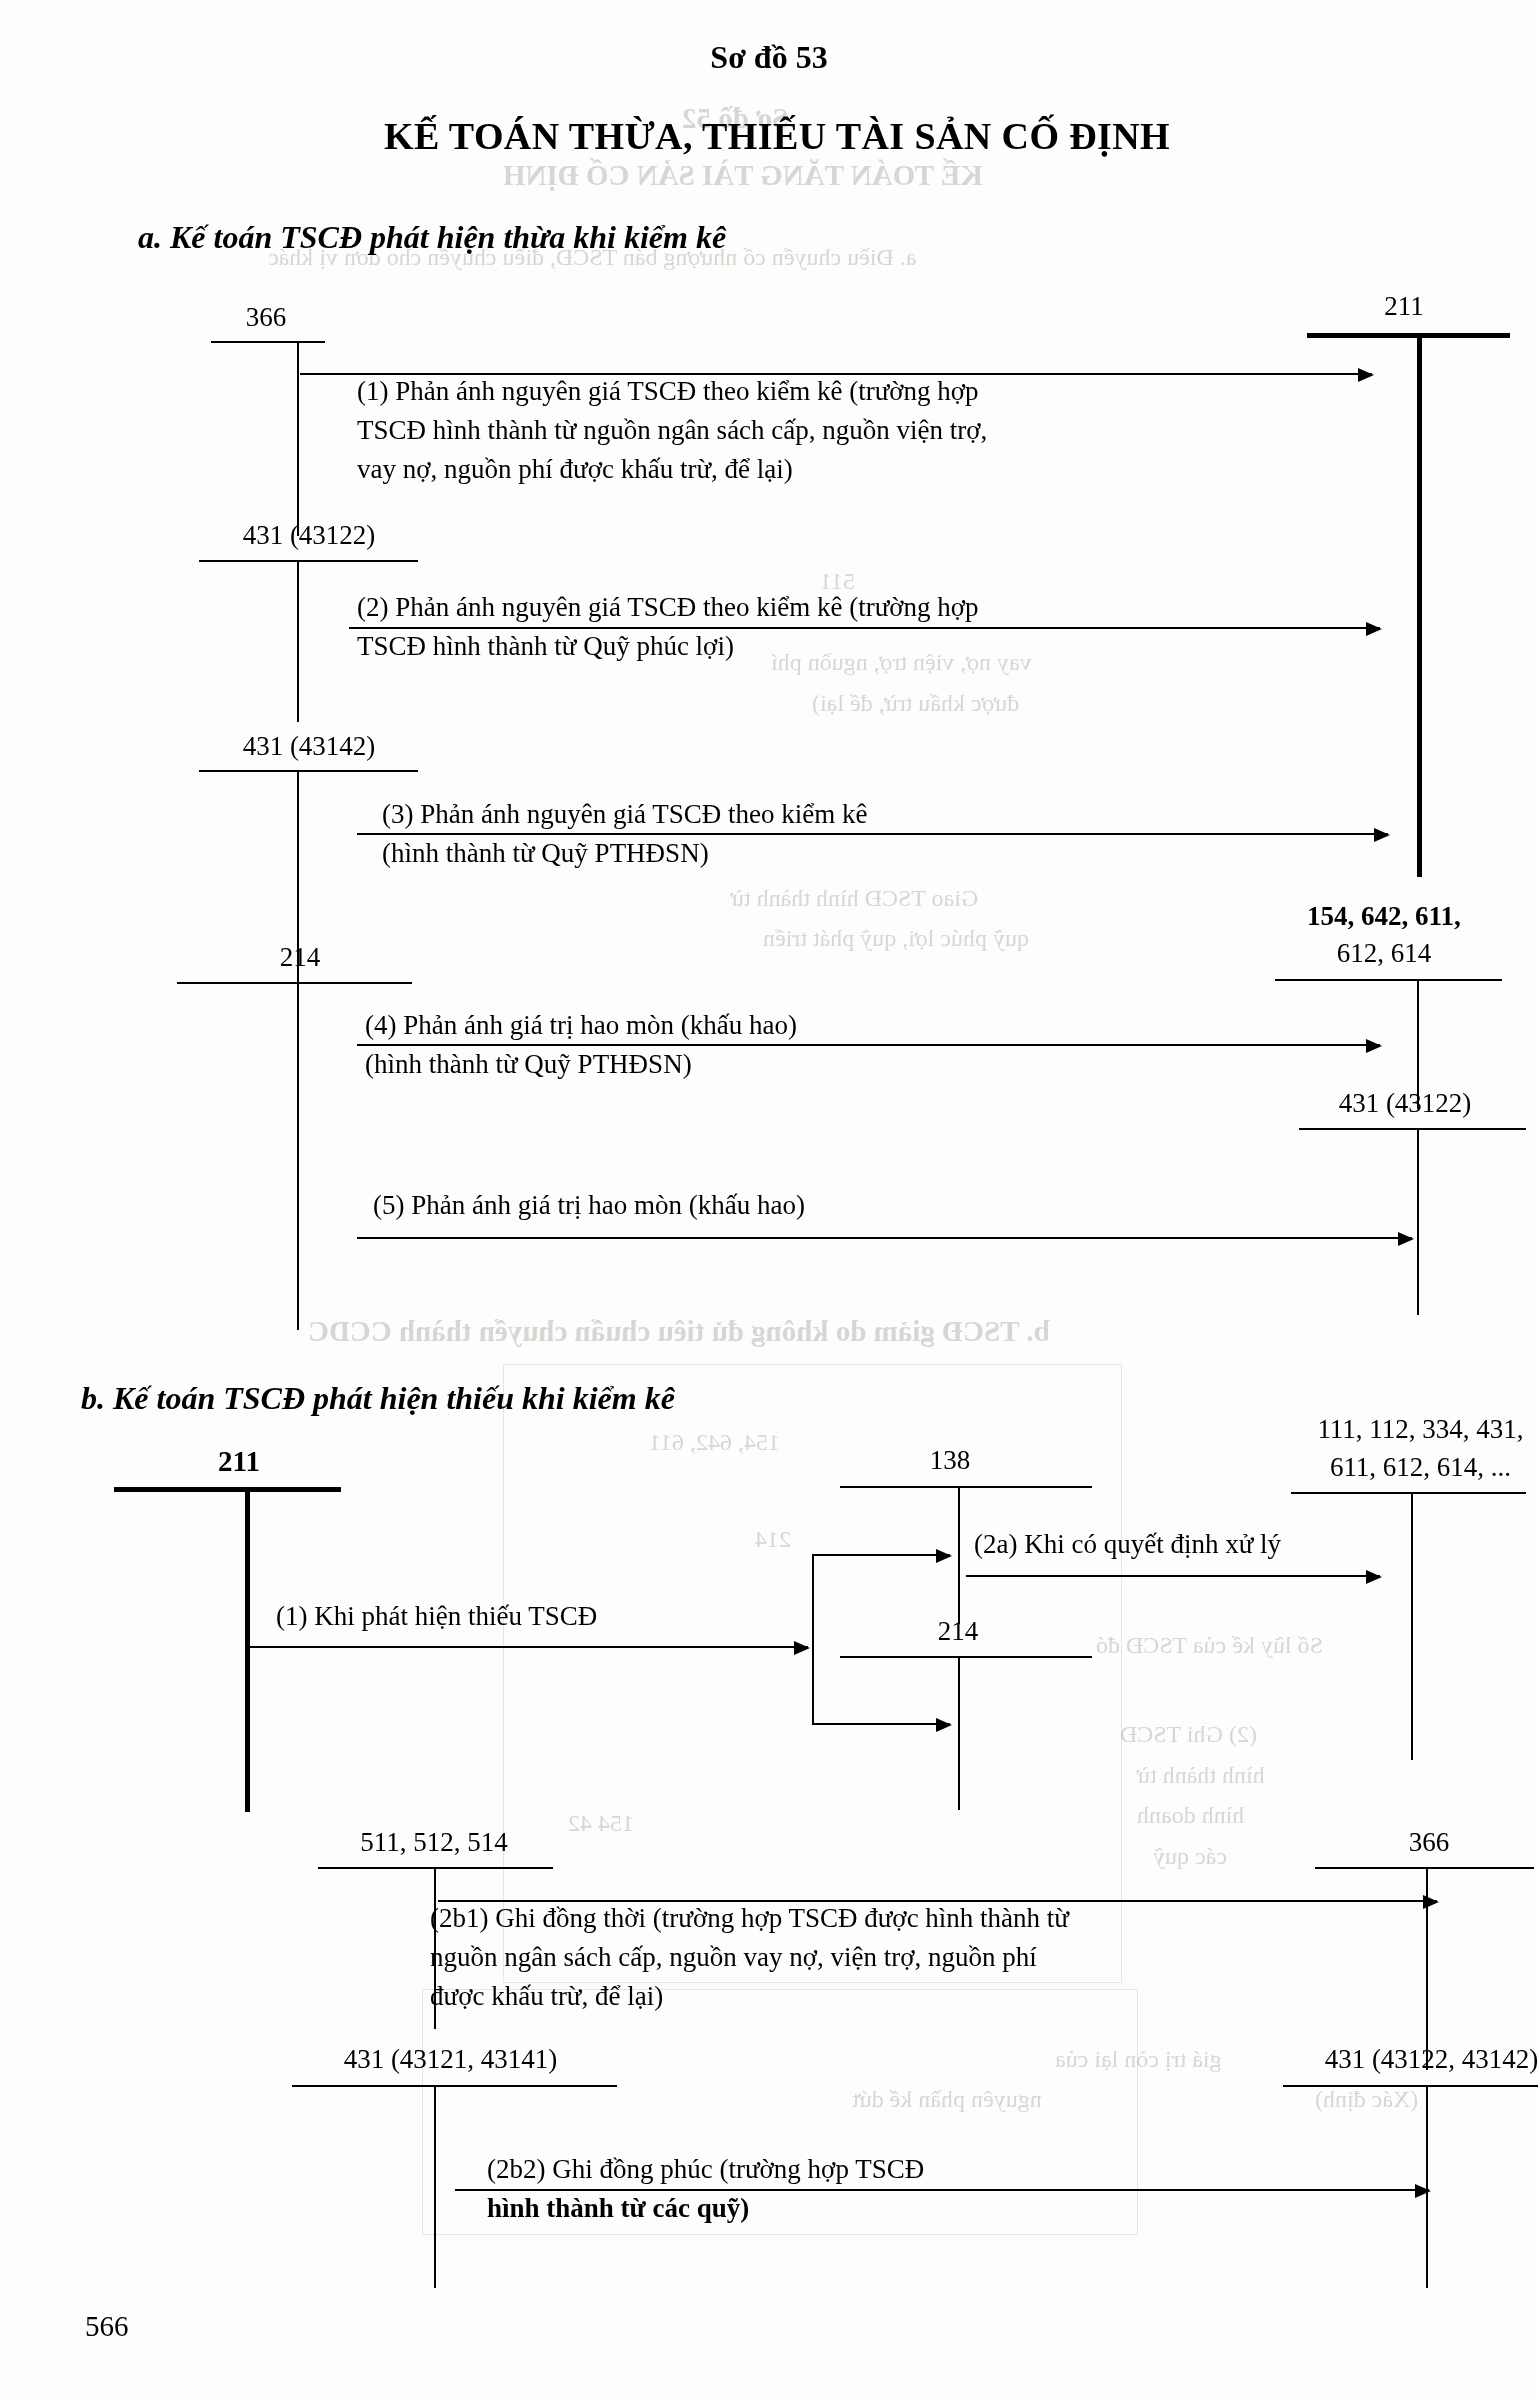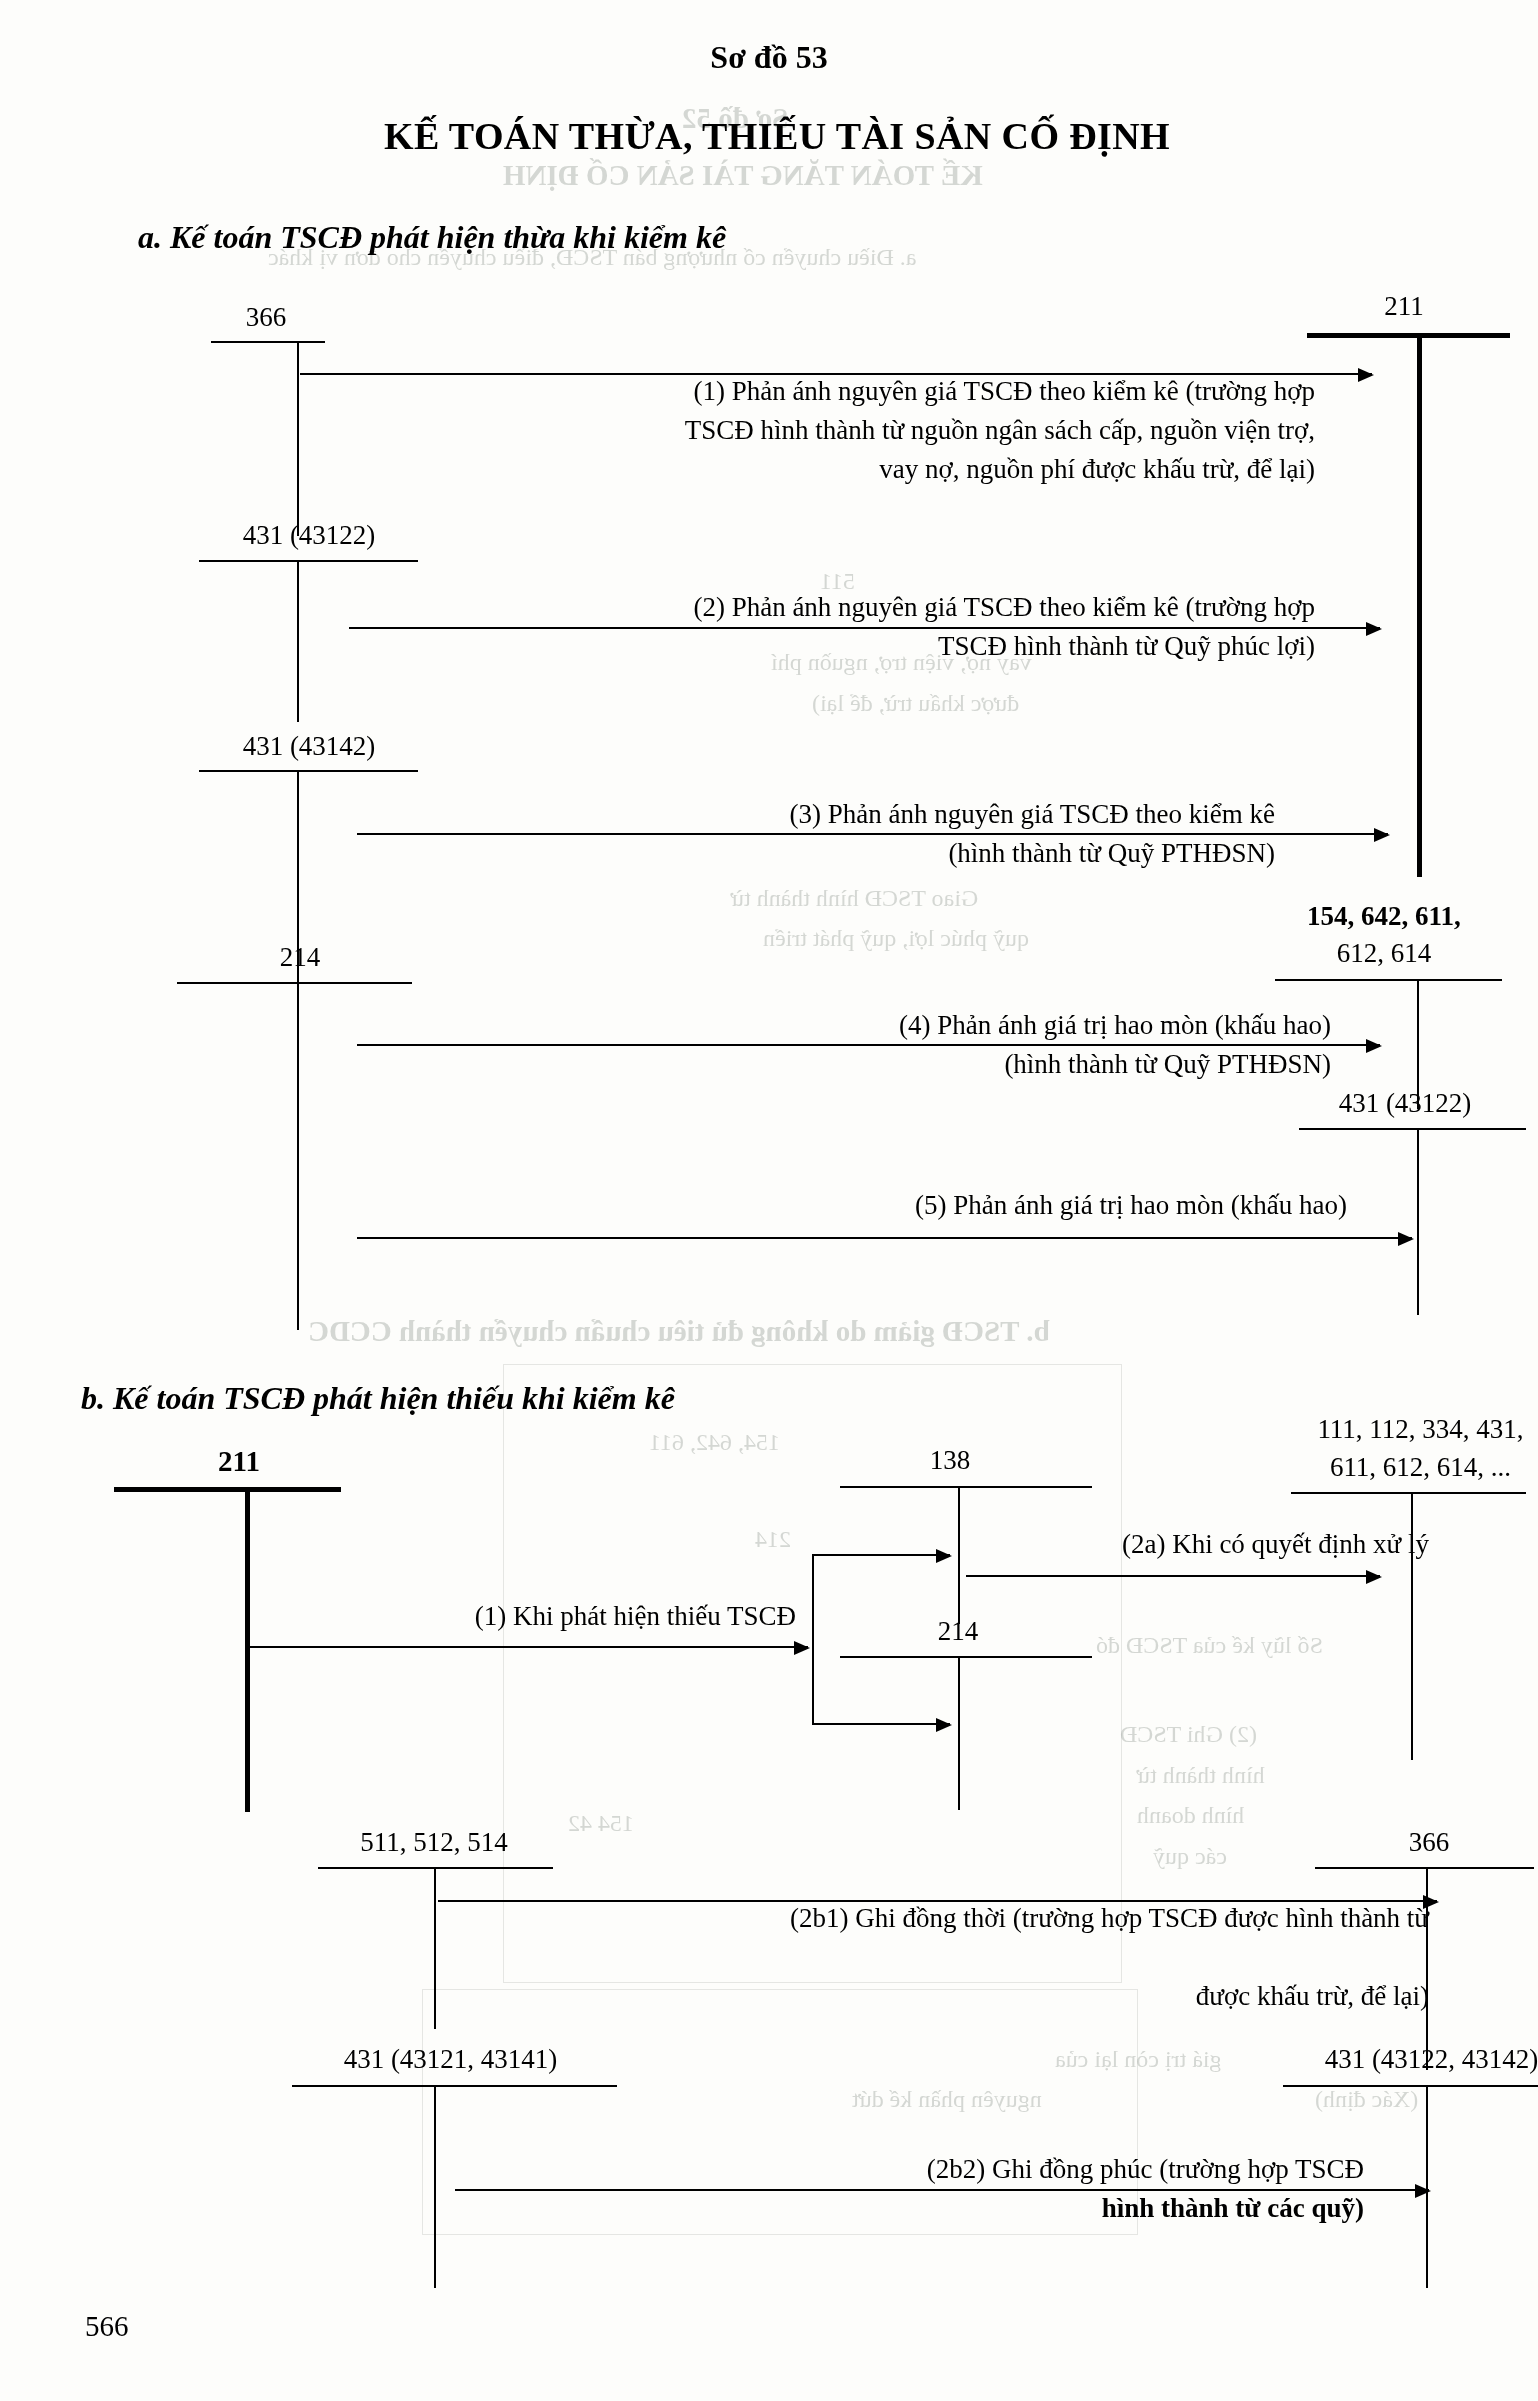--- a/index.html
+++ b/index.html
@@ -97,21 +97,21 @@
   }
   .connv {
     position: absolute;
     border-left: 2.4px solid #000;
     width: 0;
   }
 
   .caption {
     position: absolute;
     font-size: 27px;
-    text-align: right;
+    text-align: left;
     line-height: 1.35;
     white-space: nowrap;
   }
 
   
   .ghost {
     position: absolute;
     color: rgba(120,128,120,0.30);
     font-size: 24px;
     white-space: nowrap;
@@ -236,20 +236,21 @@
 
   <div class="acct" style="top:1827px; left:300px; width:268px;">511, 512, 514</div>
   <div class="hbar" style="top:1867px; left:318px; width:235px;"></div>
   <div class="vline" style="top:1867px; left:434px; height:162px;"></div>
 
   <div class="acct" style="top:1827px; left:1364px; width:130px;">366</div>
   <div class="hbar" style="top:1867px; left:1315px; width:219px;"></div>
   <div class="vline" style="top:1867px; left:1426px; height:203px;"></div>
 
   <div class="caption" style="top:1900px; left:430px; width:999px;">(2b1) Ghi đồng thời (trường hợp TSCĐ được hình thành từ</div>
+  <div class="caption" style="top:1939px; left:430px; width:999px;">nguồn ngân sách cấp, nguồn vay nợ, viện trợ, nguồn phí</div>
   <div class="caption" style="top:1978px; left:430px; width:999px;">được khấu trừ, để lại)</div>
   <div class="arrow" style="top:1900px; left:438px; width:999px;"></div>
 
   <div class="acct" style="top:2044px; left:276px; width:349px;">431 (43121, 43141)</div>
   <div class="hbar" style="top:2085px; left:292px; width:325px;"></div>
   <div class="vline" style="top:2085px; left:434px; height:203px;"></div>
 
   <div class="acct" style="top:2044px; left:1257px; width:349px;">431 (43122, 43142)</div>
   <div class="hbar" style="top:2085px; left:1283px; width:325px;"></div>
   <div class="vline" style="top:2085px; left:1426px; height:203px;"></div>

